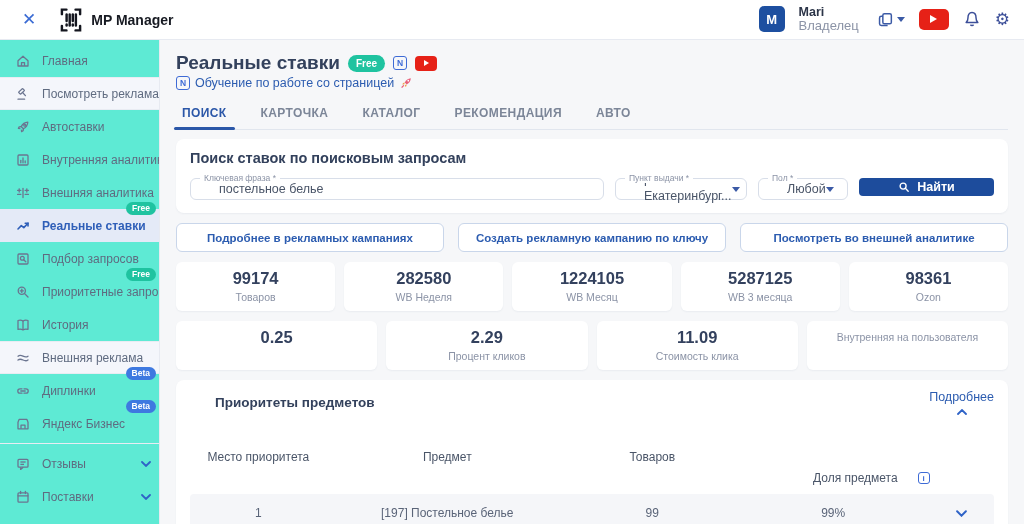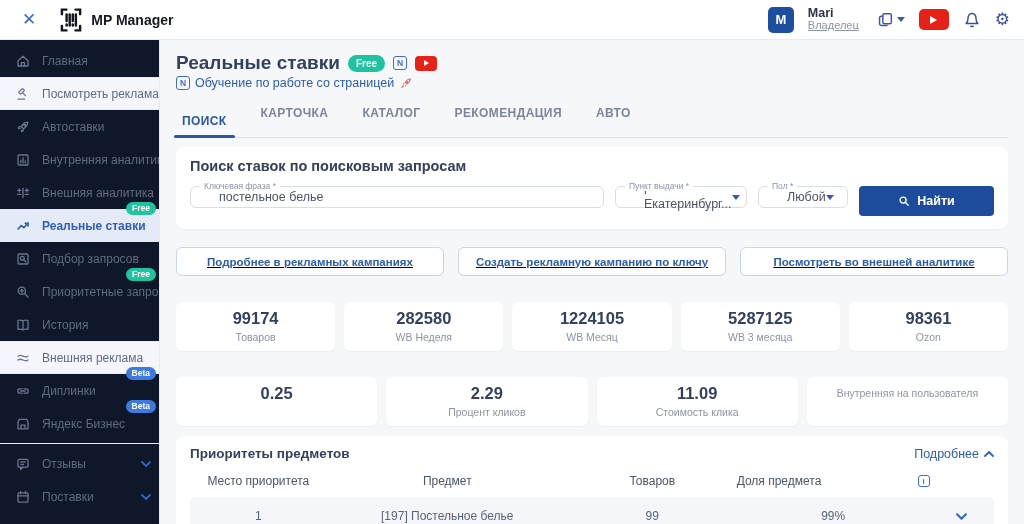--- a/index.html
+++ b/index.html
@@ -10,33 +10,33 @@
   .topbar { height:40px; background:#fff; border-bottom:1px solid #e7eaf1;
     display:flex; align-items:center; padding:0 14px; }
   .close-x { color:#3b6cd4; font-size:17px; font-weight:bold; margin:0 22px 0 8px; cursor:pointer; }
   .logo-wrap { display:flex; align-items:center; gap:7px; }
   .app-title { font-size:14px; font-weight:bold; color:#171a22; }
   .topbar-right { margin-left:auto; display:flex; align-items:center; gap:14px; }
   .avatar { width:26px; height:26px; background:#1d4fa0; border-radius:5px; color:#fff;
     font-size:13px; font-weight:bold; display:flex; align-items:center; justify-content:center; }
   .user-block { line-height:1.05; margin-right:4px; }
   .user-name { font-size:12.5px; color:#2c3548; font-weight:bold; }
-  .user-role { font-size:11px; color:#8b93a6;text-decoration:underline; }
+  .user-role { font-size:13px; color:#8b93a6; }
   .copy-group { display:flex; align-items:center; gap:3px; cursor:pointer; }
   .caret-down { width:0; height:0; border-left:4px solid transparent; border-right:4px solid transparent;
     border-top:5px solid #3b5aa6; }
   .yt-btn { width:30px; height:21px; background:#e62117; border-radius:5px;
     display:flex; align-items:center; justify-content:center; cursor:pointer; }
   .yt-tri { width:0; height:0; border-left:7px solid #fff; border-top:4.5px solid transparent;
     border-bottom:4.5px solid transparent; }
   .gear { font-size:17px; color:#3c4f99; cursor:pointer; }
 
   
   .shell { display:flex; height:484px; }
-  .sidebar { width:160px; background:#0f172a; border-right:1px solid #e7eaf1; padding-top:4px;
+  .sidebar { width:160px; background:#5eead4; border-right:1px solid #e7eaf1; padding-top:4px;
     overflow:hidden; flex-shrink:0; }
   .main { flex:1; background:#f6f7f9; padding:8px 16px 0; overflow:hidden; }
 
   
   .side-item { position:relative; height:33px; display:flex; align-items:center; gap:11px;
     padding:0 8px 0 15px; cursor:pointer; color:#5f6b80; font-size:12px; }
   .side-item .lbl { white-space:nowrap; }
   .side-item svg { flex-shrink:0; }
   .side-item.group-head { background:#f4f6fb; border-top:1px solid #e9ecf3; border-bottom:1px solid #e9ecf3; }
   .side-item.active { background:#e4eaf7; color:#2f5fb8; font-weight:bold; }
@@ -58,62 +58,62 @@
     display:inline-flex; align-items:center; justify-content:center; }
   .yt-sm i { width:0; height:0; border-left:5px solid #fff; border-top:3px solid transparent;
     border-bottom:3px solid transparent; }
   .train-link { display:flex; align-items:center; gap:5px; color:#2c5cb0; font-size:12.5px;
     margin-bottom:6px; cursor:pointer; }
 
   
   .tabs { display:flex; gap:30px; border-bottom:1px solid #e1e6ee; padding:4px 4px 0; }
   .tab { font-size:12px; font-weight:bold; letter-spacing:.4px; color:#7c8698; padding:6px 2px 9px;
     cursor:pointer; position:relative; }
-  .tab.active { color:#2b57a8;margin-top:8px; }
+  .tab.active { color:#2b57a8; }
   .tab.active::after { content:""; position:absolute; left:-6px; right:-6px; bottom:-1px;
     height:3px; background:#2b57a8; border-radius:2px; }
 
   
   .card { background:#fff; border-radius:8px; box-shadow:0 1px 2px rgba(40,60,100,.06); }
   .search-card { margin-top:9px; padding:11px 14px 13px; }
   .search-heading { font-size:14.5px; font-weight:bold; color:#33415c; }
   .form-row { display:flex; gap:11px; margin-top:12px; }
   .field { position:relative; height:22px; border:1px solid #d8dee9; border-radius:6px;
     display:flex; align-items:center; padding:0 28px; background:#fff; font-size:12.5px; color:#4a5568; }
   .field .flabel { position:absolute; top:-6px; left:9px; background:#fff; padding:0 4px;
     font-size:8.5px; color:#8b93a6; white-space:nowrap; }
   .field.keyword { flex:1; }
   .field.select { cursor:pointer; justify-content:space-between; }
   .field.pickup { width:132px; }
   .field.gender { width:90px; }
-  .btn-find { width:135px; height:30px; background:#1d4c9c; border:none; border-radius:4px;
+  .btn-find { width:135px; height:18px; background:#1d4c9c; border:none; border-radius:4px;
     color:#fff; font-size:12.5px; font-weight:bold; display:flex; align-items:center;
     justify-content:center; gap:7px; cursor:pointer; font-family:inherit; }
 
   
-  .actions { display:flex; gap:14px; margin-top:18px;text-decoration:underline; }
+  .actions { display:flex; gap:14px; margin-top:10px; }
   .btn-outline { flex:1; height:29px; background:#fff; border:1px solid #c9d6ea; border-radius:6px;
     color:#2c5cb0; font-size:11.5px; font-weight:bold; cursor:pointer; font-family:inherit; }
 
   
-  .stats { display:flex; gap:9px; margin-top:26px; }
+  .stats { display:flex; gap:9px; margin-top:10px; }
   .stat-card { flex:1; background:#fff; border-radius:6px; box-shadow:0 1px 2px rgba(40,60,100,.06);
     text-align:center; padding:7px 0 8px; }
   .stat-value { font-size:16.5px; font-weight:bold; color:#33415e; }
   .stat-label { font-size:10.5px; color:#8b93a6; margin-top:3px; }
 
   
   .prio-card { margin-top:10px; padding:10px 14px 0; border-radius:8px 8px 0 0; height:200px; }
-  .prio-head { display:flex; align-items:center; justify-content:space-between; }
+  .prio-head { display:flex; align-items:center; justify-content:space-between;margin-left:25px; }
   .prio-title { font-size:13.5px; font-weight:bold; color:#33415c; }
-  .prio-more { display:flex; align-items:center; gap:5px; color:#2c5cb0; font-size:12.5px; cursor:pointer; }
+  .prio-more { display:flex; align-items:center; gap:5px; color:#2c5cb0; font-size:12.5px; cursor:pointer;flex-direction:column; }
   .tgrid { display:grid; grid-template-columns:17% 30% 21% 24% 8%; align-items:center; }
   .thead { padding:13px 0 9px; font-size:12px; color:#4a5568; }
   .thead > div { text-align:center; }
-  .th-share { display:flex; align-items:center; justify-content:space-between; gap:5px; }
+  .th-share { display:flex; align-items:center; justify-content:flex-end; gap:20px;margin-top:43px; }
   .info-ic { width:12px; height:12px; border:1.2px solid #3e6bd6; border-radius:3px; color:#3e6bd6;
     font-size:8px; font-weight:bold; display:inline-flex; align-items:center; justify-content:center; }
   .trow { height:38px; font-size:12px; color:#5a6478; border-radius:4px; cursor:pointer; }
   .trow > div { text-align:center; }
   .trow.stripe { background:#f5f6f9; }
   .row-chev { display:flex; justify-content:center; }
 </style>
 </head>
 <body>
 

